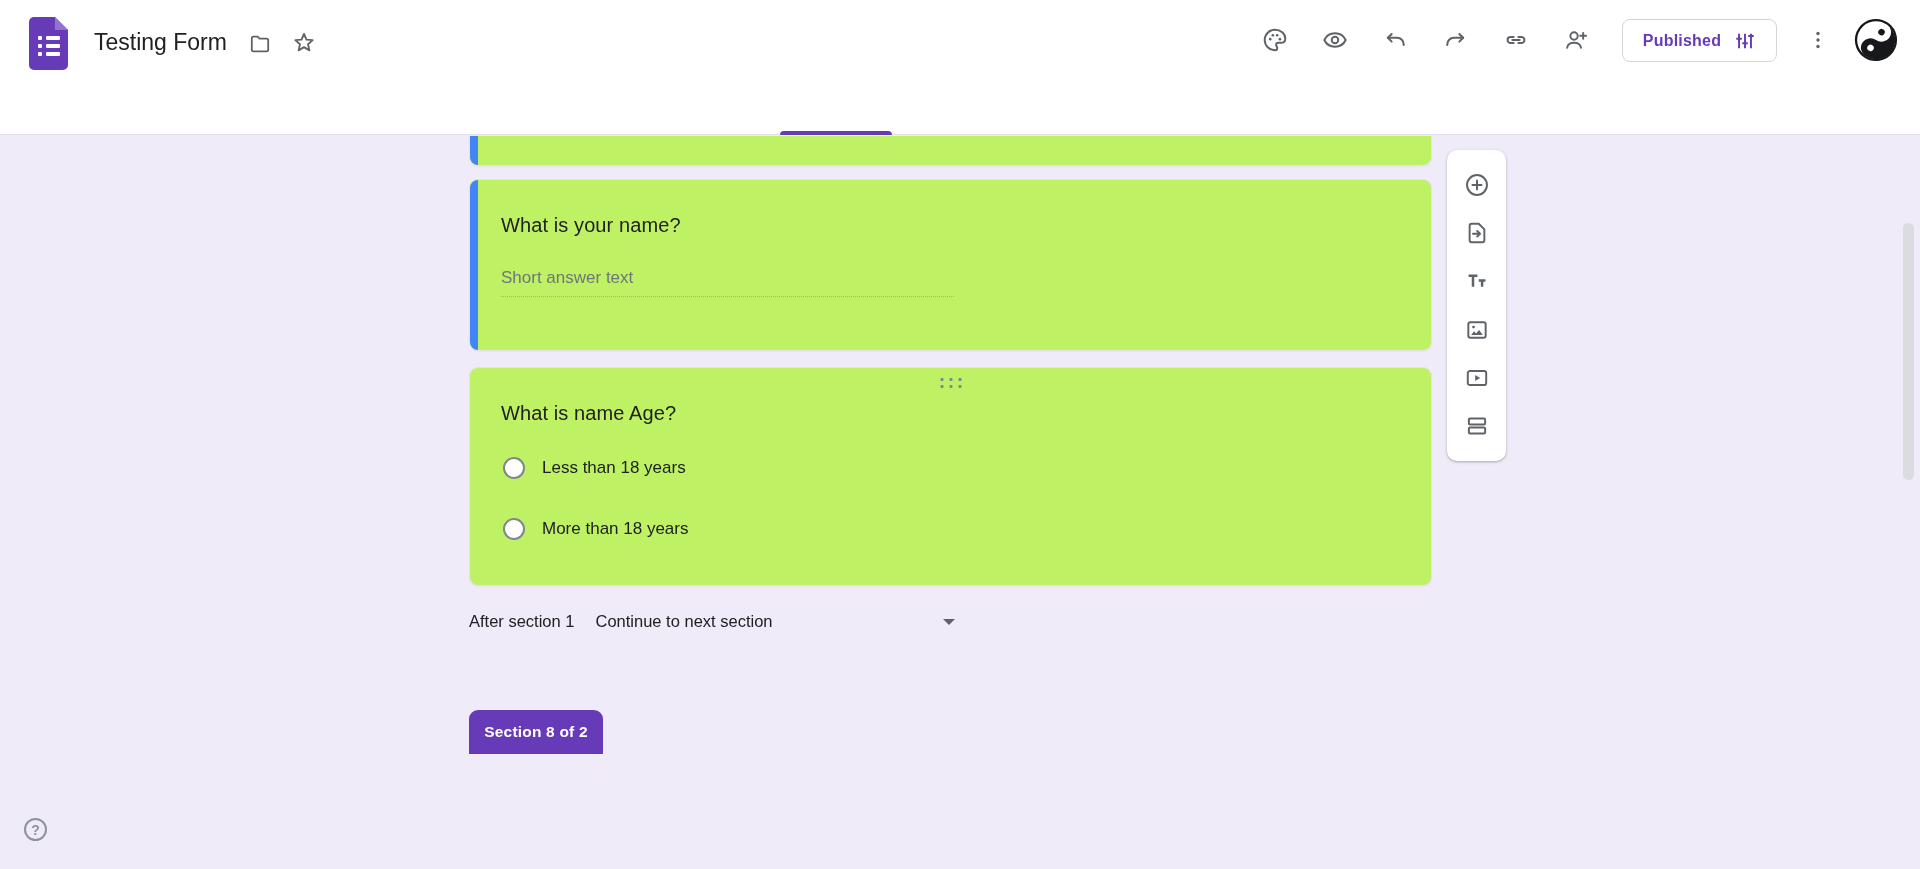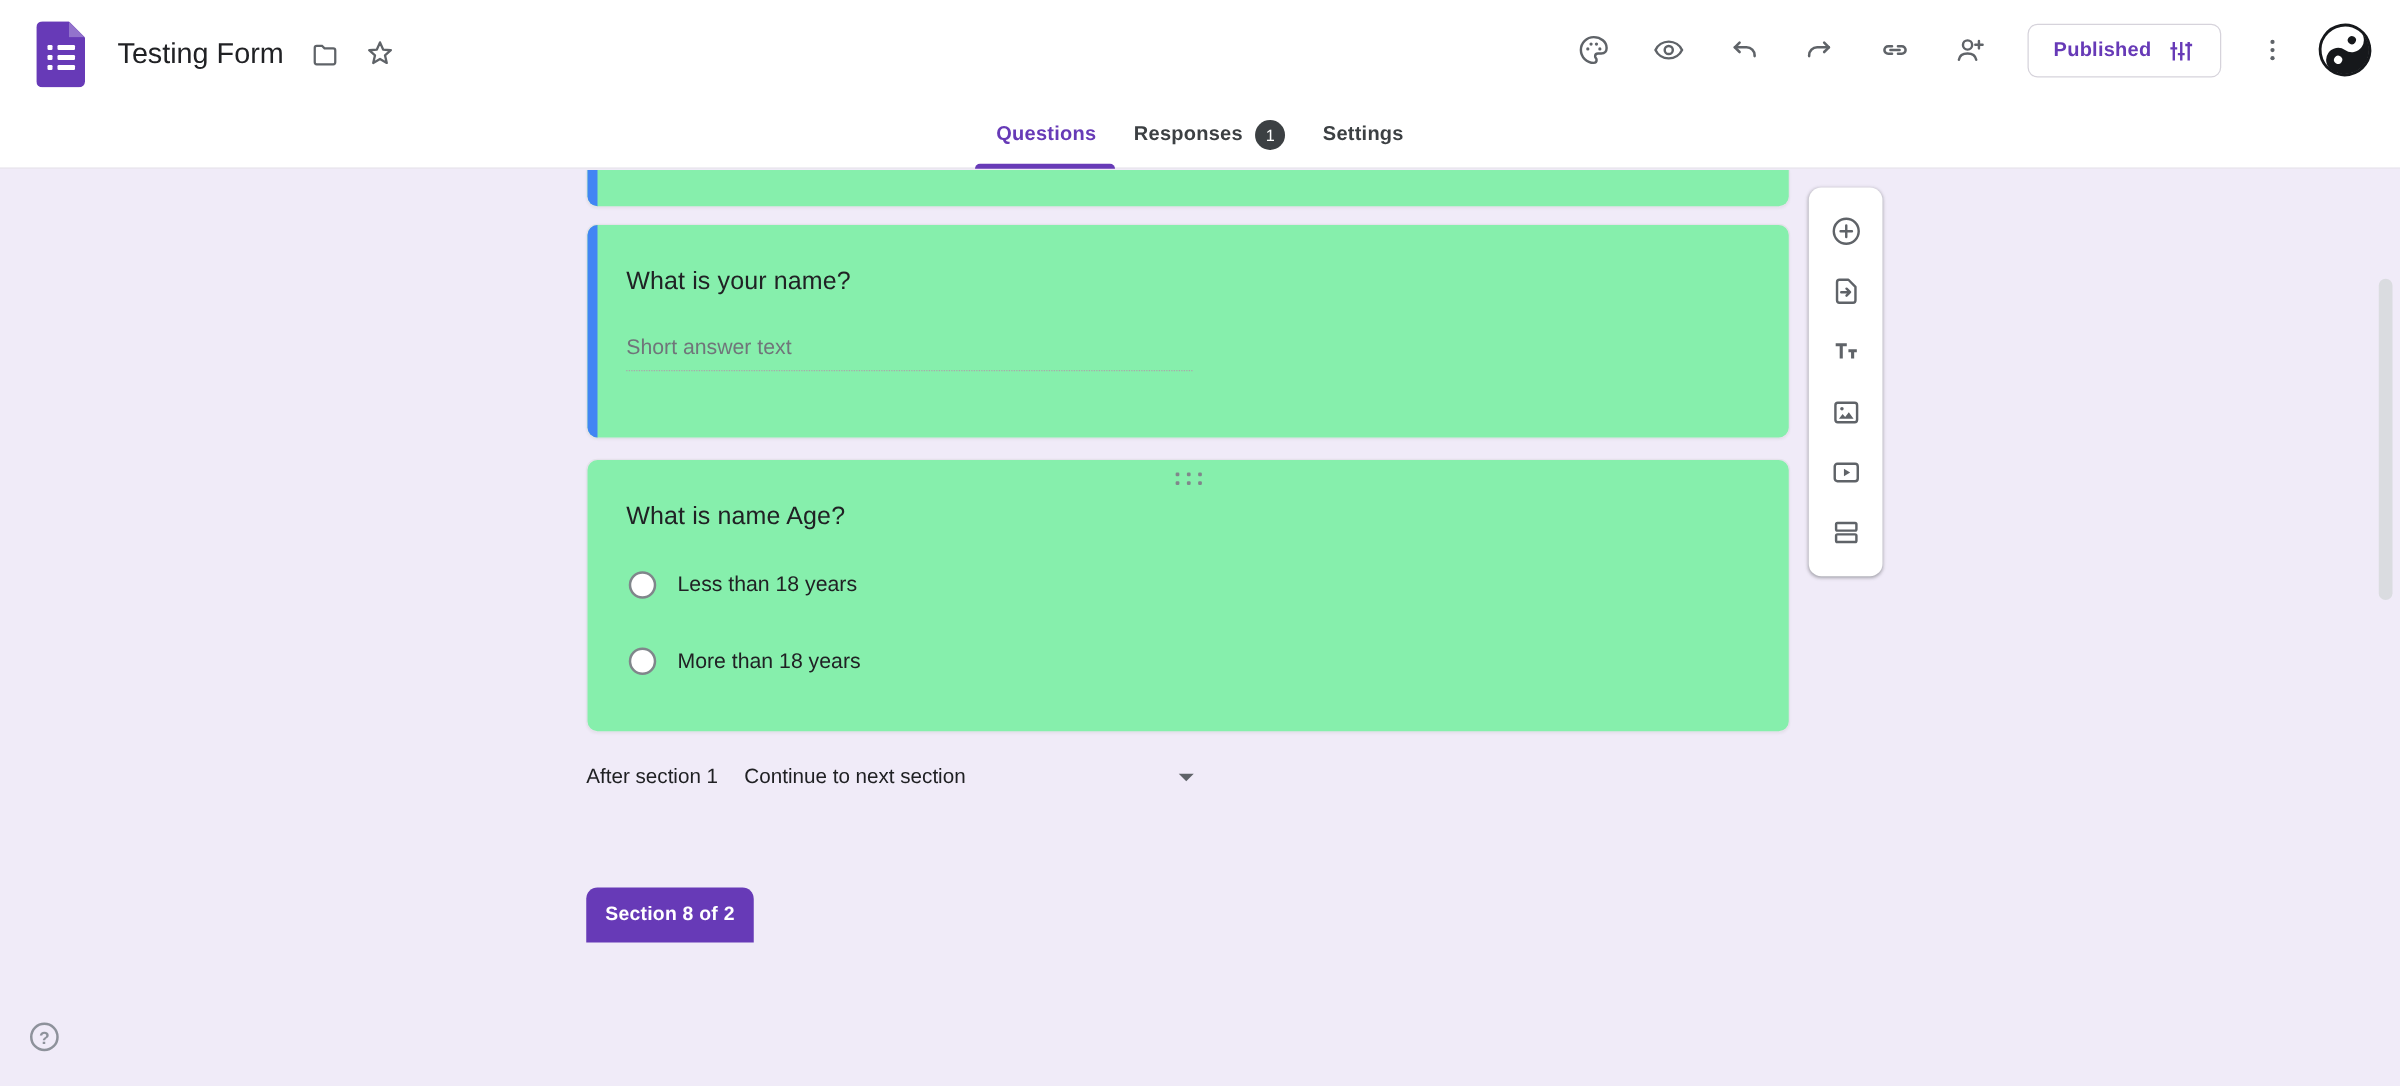--- a/index.html
+++ b/index.html
@@ -39,21 +39,21 @@
   .avatar svg { width:100%; height:100%; }
 
   .tabs { position:absolute; left:960px; top:96px; transform:translateX(-50%); display:flex; gap:30px; align-items:center; }
   .tab { font-size:16px; font-weight:bold; color:#3c4043; letter-spacing:.2px; cursor:pointer; display:flex; align-items:center; }
   .tab.active { color:#673ab7; }
   .tab-badge { margin-left:10px; width:24px; height:24px; border-radius:50%; background:#3c4043; color:#fff; font-size:13px;
                display:flex; align-items:center; justify-content:center; font-weight:normal; }
   .tab-underline { position:absolute; left:780px; top:131px; width:112px; height:4px; background:#673ab7; border-radius:4px 4px 0 0; }
 
   
-  .card { position:absolute; background:#86efac; border:1px solid #e5e2eb; border-radius:9px; box-shadow:0 1px 2px rgba(0,0,0,.04); }
+  .card { position:absolute; background:#bef264; border:1px solid #e5e2eb; border-radius:9px; box-shadow:0 1px 2px rgba(0,0,0,.04); }
   .bluebar { position:absolute; left:0; top:0; width:8px; height:100%; background:#4285f4; border-radius:8px 0 0 8px; }
 
   .card-partial { left:469px; top:136px; width:963px; height:30px; border-top:none; border-radius:0 0 9px 9px; }
   .card-partial .bluebar { border-radius:0 0 0 8px; }
 
   .card-name { left:469px; top:179px; width:963px; height:172px; }
   .q-title { position:absolute; left:31px; top:34px; font-size:20px; color:#202124; letter-spacing:.1px; }
   .sa-placeholder { position:absolute; left:31px; top:88px; font-size:17px; color:#70757a; }
   .sa-line { position:absolute; left:31px; top:116px; width:453px; border-bottom:1px dotted #a9a9a9; }
 
@@ -190,32 +190,20 @@
       <svg viewBox="0 0 24 24">
           <g transform="rotate(35 12 12)">
             <circle cx="12" cy="12" r="10.4" fill="#fff" stroke="#16181b" stroke-width="1.2"></circle>
             <path d="M12 2a10 10 0 0 1 0 20 5 5 0 0 1 0-10 5 5 0 0 0 0-10z" fill="#16181b"></path>
             <circle cx="12" cy="7" r="1.7" fill="#16181b"></circle>
             <circle cx="12" cy="17" r="1.7" fill="#fff"></circle>
           </g>
         </svg>
     </div>
 
-    <div class="tabs">
-      <div class="tab active">
-          <span>Questions</span>
-        </div>
-      <div class="tab">
-        <span>Responses</span>
-        <span class="tab-badge">1</span>
-      </div>
-      <div class="tab">
-          <span>Settings</span>
-        </div>
-    </div>
     <div class="tab-underline"></div>
   </div>
 
   <div class="card card-partial">
     <div class="bluebar"></div>
   </div>
 
   <div class="card card-name">
     <div class="bluebar"></div>
     <div class="q-title">What is your name?</div>

